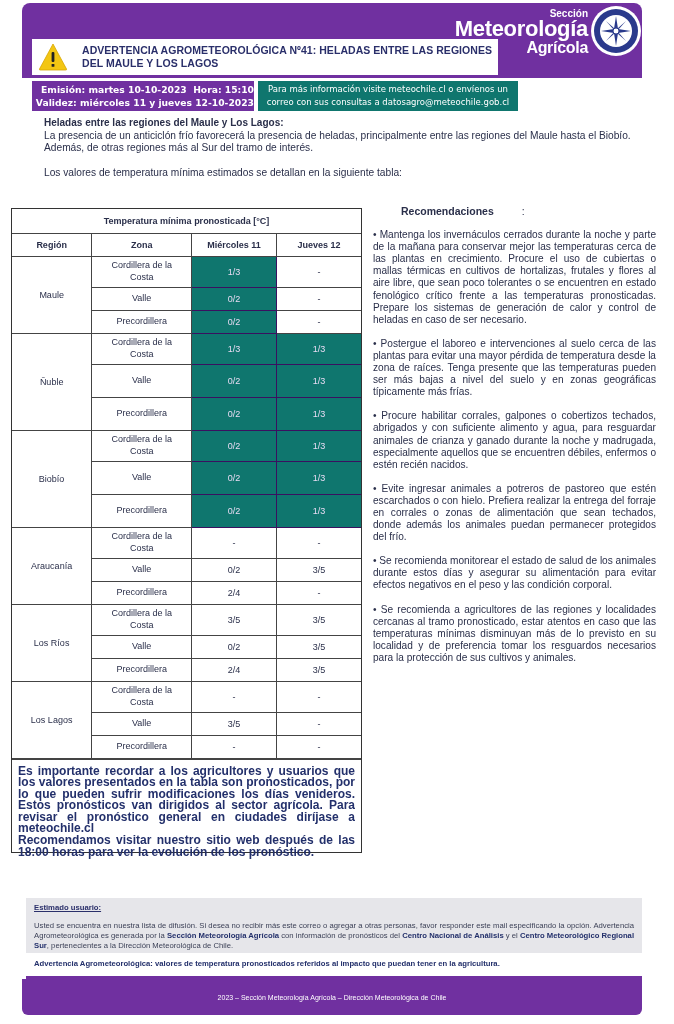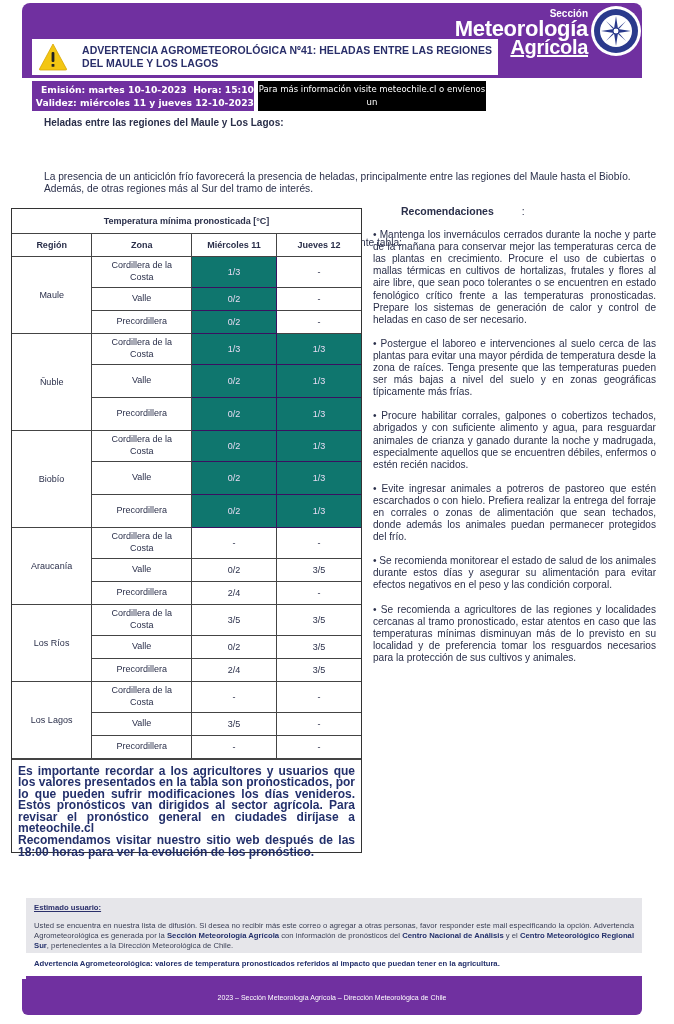--- a/index.html
+++ b/index.html
@@ -15,38 +15,38 @@
     position: absolute; left: 32px; top: 39px; width: 466px; height: 36px;
     background: #ffffff; display: flex; align-items: center;
   }
   .warn-icon { width: 30px; height: 30px; margin-left: 6px; margin-right: 14px; flex: none; }
   .alert-title {
     font-size: 10.5px; font-weight: bold; color: #2a2f6a; line-height: 13px; letter-spacing: 0.05px;
   }
   .logo-text { position: absolute; right: 86px; top: 8px; text-align: right; color: #ffffff; }
   .logo-seccion { font-size: 10px; font-weight: bold; line-height: 11px; }
   .logo-line1 { font-size: 22px; font-weight: bold; line-height: 19px; letter-spacing: -0.3px; }
-  .logo-line2 { font-size: 20px; font-weight: bold; line-height: 19px; letter-spacing: -0.3px; text-decoration: underline; }
+  .logo-line2 { font-size: 16px; font-weight: bold; line-height: 19px; letter-spacing: -0.3px; }
   .logo-emblem { position: absolute; left: 590px; top: 5px; width: 52px; height: 52px; }
 
   .info-left {
     position: absolute; left: 32px; top: 81px; width: 222px; height: 30px;
     background: #7030a0; color: #ffffff; text-align: right;
     font-family: "DejaVu Sans", sans-serif; font-size: 9.2px; font-weight: bold; line-height: 13px; padding-top: 2px;
   }
   .info-right {
-    position: absolute; left: 258px; top: 81px; width: 228px; height: 30px;
-    background: #000000; color: #ffffff; text-align: center;
+    position: absolute; left: 258px; top: 81px; width: 260px; height: 30px;
+    background: #0f766e; color: #ffffff; text-align: center;
     font-family: "DejaVu Sans", sans-serif; font-size: 8.5px; line-height: 13px; padding-top: 2px;
   }
 
   
   .intro { position: absolute; left: 44px; top: 117px; width: 600px; font-size: 10.2px; line-height: 12.5px; color: #2a2f4a; }
   .intro h2 { font-size: 10px; font-weight: bold; margin-bottom: 0; }
-  .intro p { margin-bottom: 12px; margin-top: 41px; }
+  .intro p { margin-bottom: 12px; }
 
   
   .table-wrap {
     position: absolute; left: 11px; top: 208px; width: 351px; height: 645px;
     border: 1px solid #333; background: #fff;
   }
   table.temp { width: 100%; border-collapse: collapse; font-size: 9px; color: #2a2f4a; }
   table.temp td, table.temp th { border: 1px solid #444; text-align: center; vertical-align: middle; }
   table.temp th { font-weight: bold; height: 23px; }
   table.temp th.caption { height: 24px; border-top: none; border-left: none; border-right: none; }

